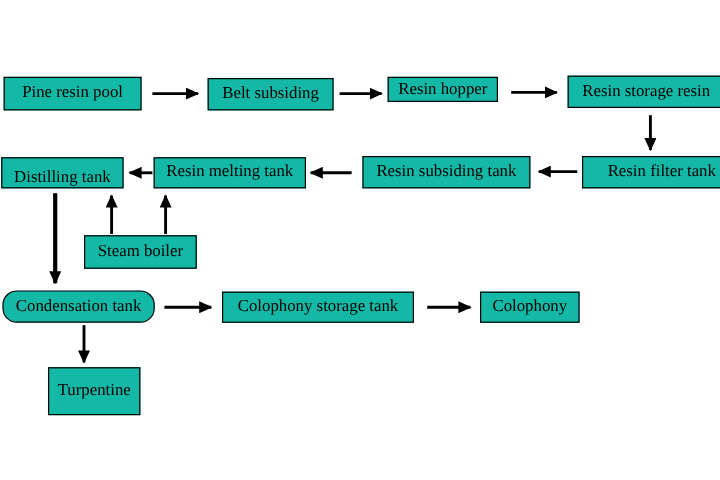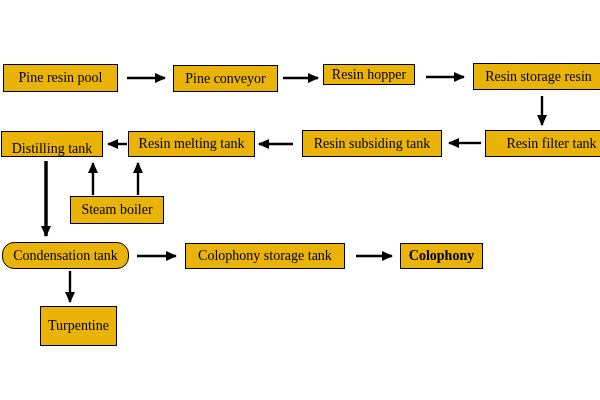--- a/index.html
+++ b/index.html
@@ -8,42 +8,42 @@
     width: 600px;
     height: 400px;
     background: #ffffff;
     overflow: hidden;
     font-family: "Liberation Serif", serif;
   }
   .node {
     position: absolute;
     box-sizing: border-box;
     border: 1px solid #000000;
-    background: #eab308;
+    background: #14b8a6;
     color: #000000;
     display: flex;
     align-items: center;
     justify-content: center;
     font-size: 14px;
     line-height: 1;
     white-space: nowrap;
     text-align: center;
   }
   #n-pine         { left: 3px;   top: 64px;  width: 115px; height: 28px; }
   #n-belt         { left: 173px; top: 65px;  width: 105px; height: 27px; }
   #n-hopper       { left: 323px; top: 64px;  width: 92px;  height: 21px; }
   #n-storage      { left: 473px; top: 63px;  width: 131px; height: 27px; }
   #n-distilling   { left: 1px;   top: 131px; width: 102px; height: 26px; align-items: flex-end; }
   #n-melting      { left: 128px; top: 131px; width: 127px; height: 26px; }
   #n-subsiding    { left: 302px; top: 130px; width: 140px; height: 27px; }
   #n-filter       { left: 485px; top: 130px; width: 133px; height: 27px; }
   #n-boiler       { left: 70px;  top: 196px; width: 94px;  height: 28px; }
   #n-condensation { left: 2px;   top: 242px; width: 127px; height: 27px; border-radius: 12px; }
   #n-colstorage   { left: 185px; top: 243px; width: 160px; height: 26px; }
-  #n-colophony    { left: 400px; top: 243px; width: 83px;  height: 26px; font-weight: bold; }
+  #n-colophony    { left: 400px; top: 243px; width: 83px;  height: 26px; }
   #n-turpentine   { left: 40px;  top: 306px; width: 77px;  height: 40px; }
   #arrows {
     position: absolute;
     left: 0; top: 0;
     pointer-events: none;
   }
   #arrows line { stroke: #000000; stroke-width: 2.4; }
   #arrows line.thick { stroke-width: 3.5; }
 </style>
 </head>
@@ -69,21 +69,21 @@
     <line x1="138" y1="195" x2="138" y2="163" marker-end="url(#ah)"></line>
     <line x1="137" y1="256" x2="176" y2="256" marker-end="url(#ah)"></line>
     <line x1="356" y1="256" x2="392" y2="256" marker-end="url(#ah)"></line>
     <line x1="70" y1="271" x2="70" y2="302" marker-end="url(#ah)"></line>
   </svg>
 
   <div id="n-pine" class="node">
     <span>Pine resin pool</span>
   </div>
   <div id="n-belt" class="node">
-    <span>Pine conveyor</span>
+    <span>Belt subsiding</span>
   </div>
   <div id="n-hopper" class="node">
     <span>Resin hopper</span>
   </div>
   <div id="n-storage" class="node">
     <span>Resin storage resin</span>
   </div>
   <div id="n-distilling" class="node">
     <span>Distilling tank</span>
   </div>

